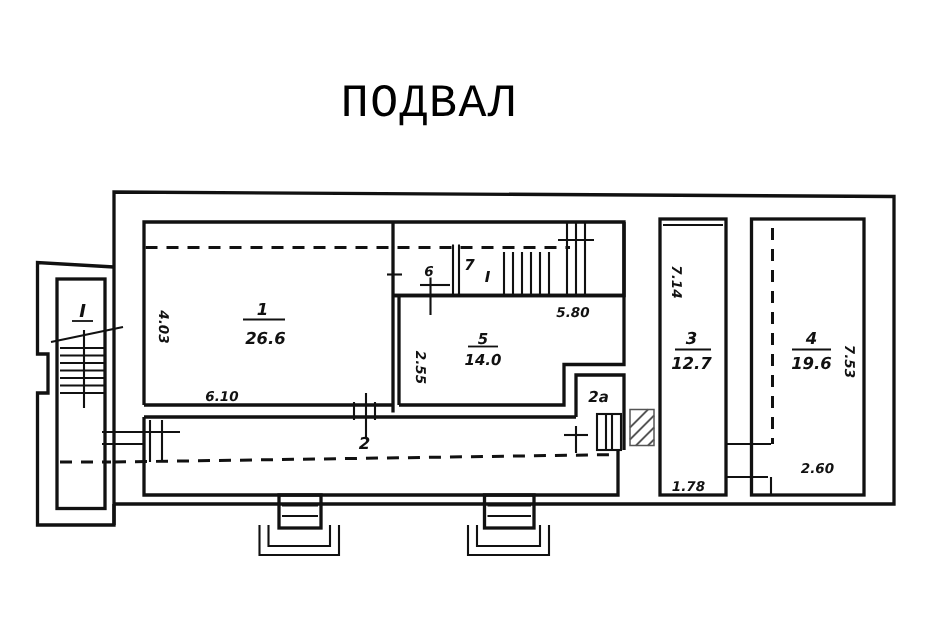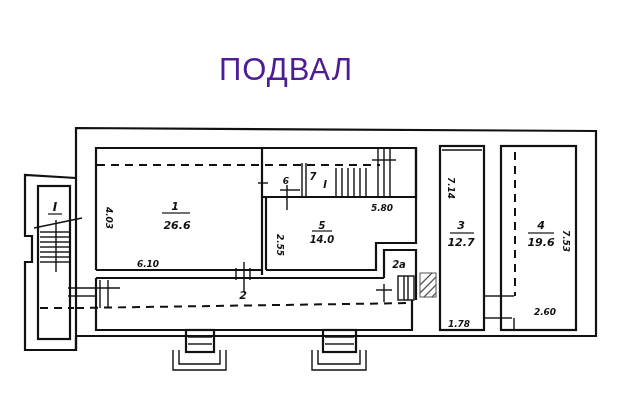--- a/index.html
+++ b/index.html
@@ -1,17 +1,17 @@
 <!DOCTYPE html>
 <html><head>
   <meta charset="utf-8">
   <style>
     html, body { margin: 0; padding: 0; background: #ffffff; }
     body { width: 625px; height: 416px; overflow: hidden; position: relative; font-family: "Liberation Sans", sans-serif; }
-    .title { position: absolute; left: 0; top: 52px; width: 572px; text-align: center; font-family: Liberation Sans, sans-serif; font-size: 31px; color: #4c1d95; letter-spacing: 1px; }
+    .title { position: absolute; left: 0; top: 52px; width: 572px; text-align: center; font-family: Liberation Mono, monospace; font-size: 31px; color: #000000; letter-spacing: 1px; }
     svg { position: absolute; left: 0; top: 0; }
     .lbl { font-family: "DejaVu Sans", sans-serif; font-style: italic; font-weight: bold; fill: #111; }
     .w { stroke: #111; fill: none; stroke-width: 2.2; }
     .t { stroke: #111; fill: none; stroke-width: 1.4; }
     .d { stroke: #111; fill: none; stroke-width: 2; stroke-dasharray: 8 6; }
   </style>
 </head>
 <body>
 
 <div class="title">ПОДВАЛ</div>

